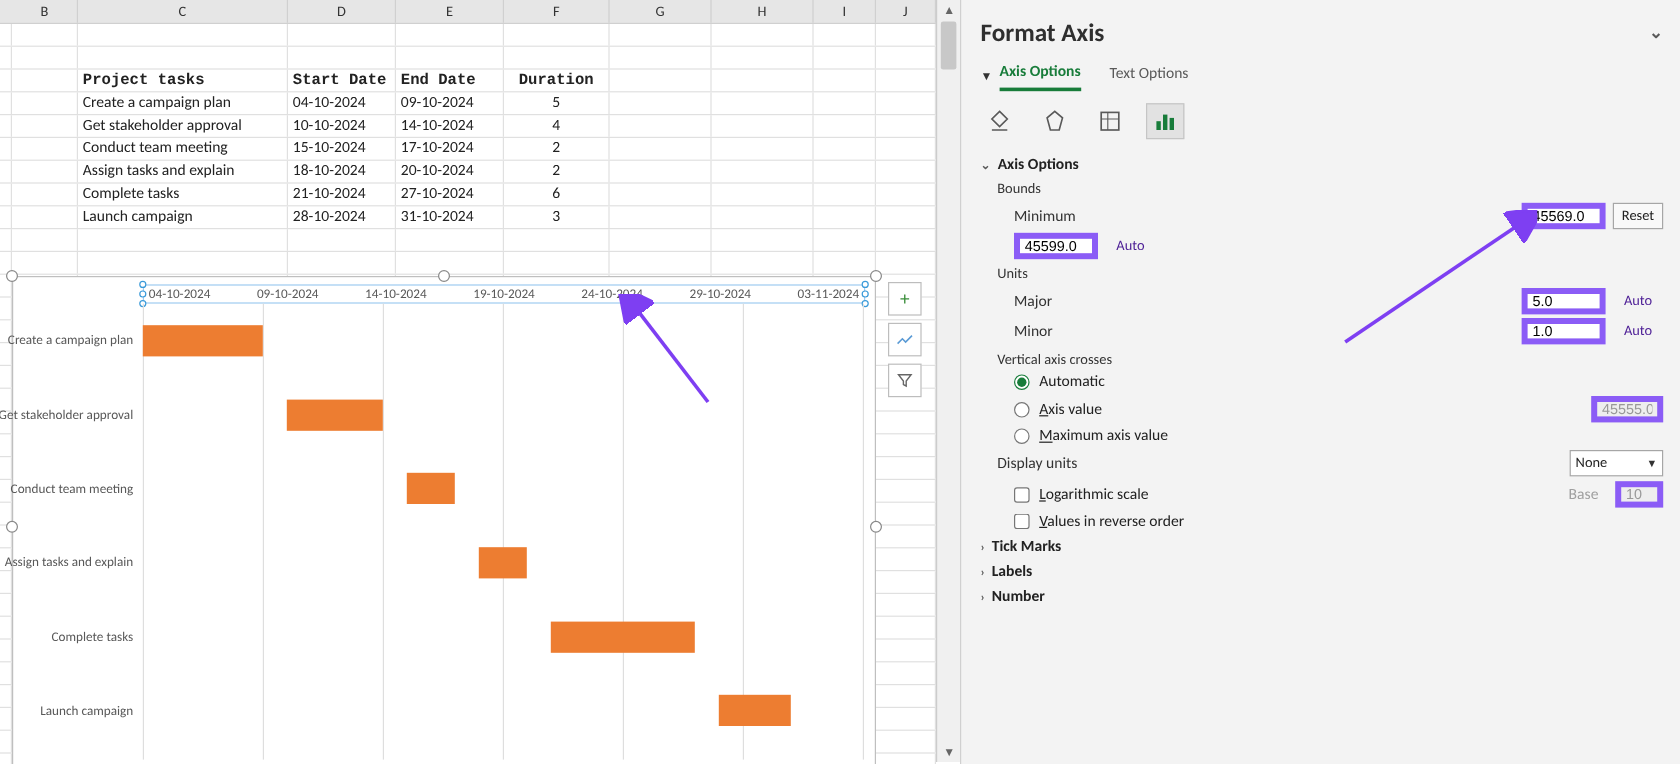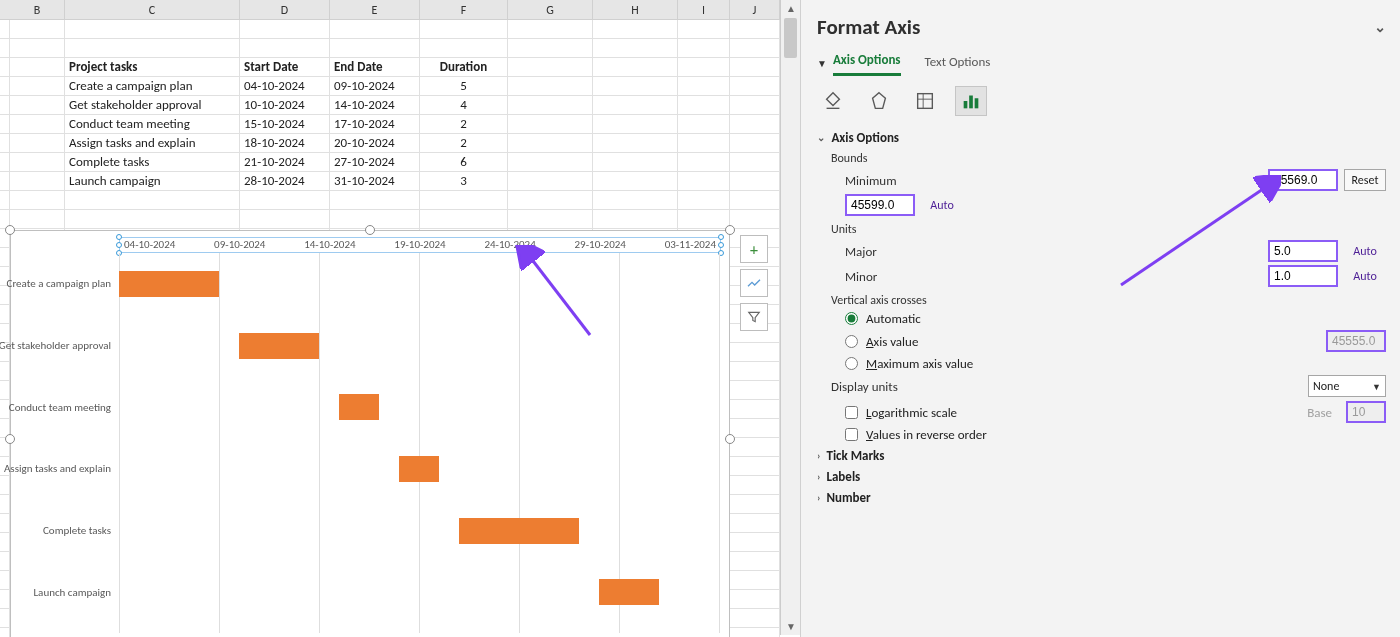--- a/index.html
+++ b/index.html
@@ -36,21 +36,21 @@
   .sheet-body {
     position: absolute;
     left: 0; top: 20px; right: 20px;
     height: 615px;
   }
   .grid-row {
     display: flex;
     height: 19px;
     border-bottom: 1px solid #e0e0e0;
   }
-  .grid-row.header-row .cell { font-weight: 700; }
+  .grid-row.header-row .cell { font-weight: 700; font-family: Liberation Mono, monospace; }
   .cell {
     border-right: 1px solid #e0e0e0;
     padding: 1px 4px;
     overflow: hidden;
     white-space: nowrap;
     font-size: 13px;
   }
   .cell.center { text-align: center; }
 
   
@@ -215,21 +215,21 @@
   .section-head .caret { font-size:10px; color:#595959; }
   .subhead { font-size:12px; margin:6px 0 4px 14px; color:#333; }
   .opt-row {
     display:flex; align-items:center;
     margin:3px 0 3px 28px;
     font-size:13px;
   }
   .opt-row .lbl { flex:1; color:#333; }
   .val-input {
     width:70px; height:22px;
-    border:2px solid #8b5cf6;
+    border:5px solid #8b5cf6;
     background:#fff;
     font-size:12px;
     padding:0 4px;
   }
   .val-input:disabled { background:#eee; color:#999; }
   .aux-btn {
     width:42px; height:22px;
     border:1px solid #a6a6a6;
     background:#f9f9f9;
     font-size:12px;

